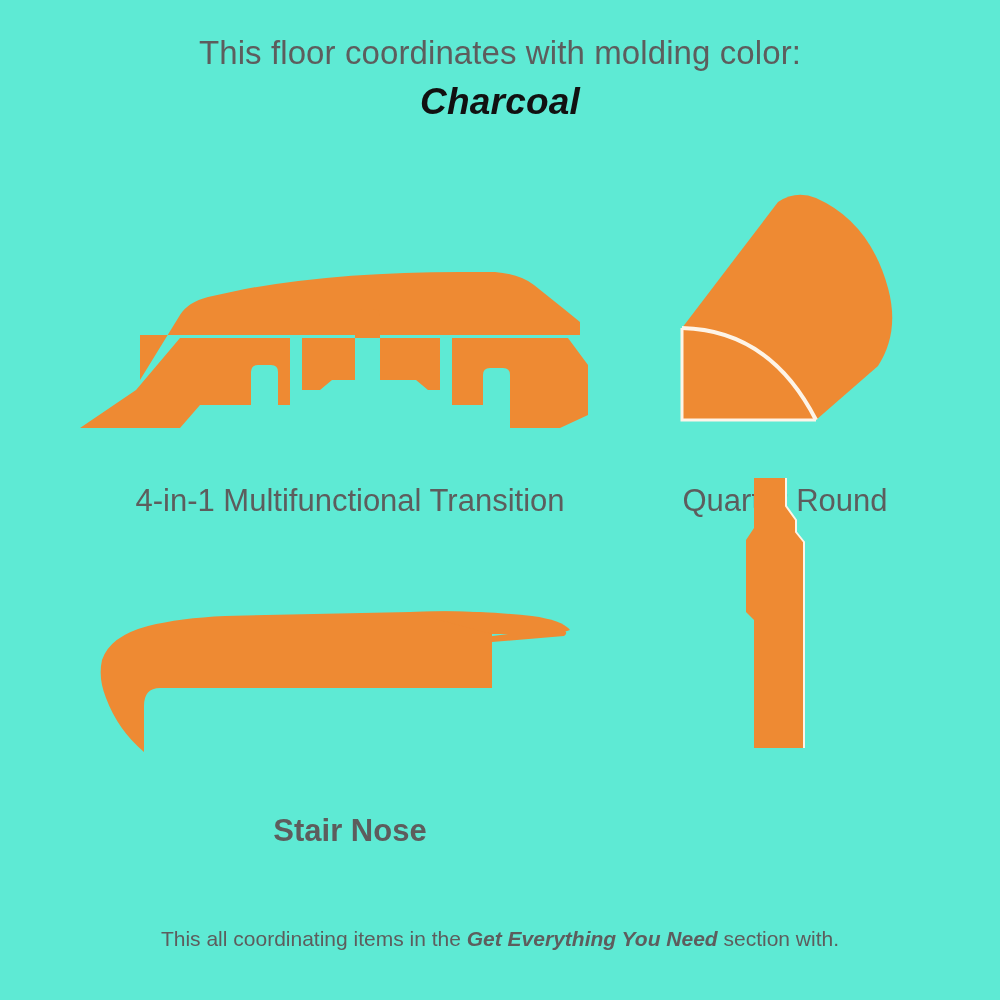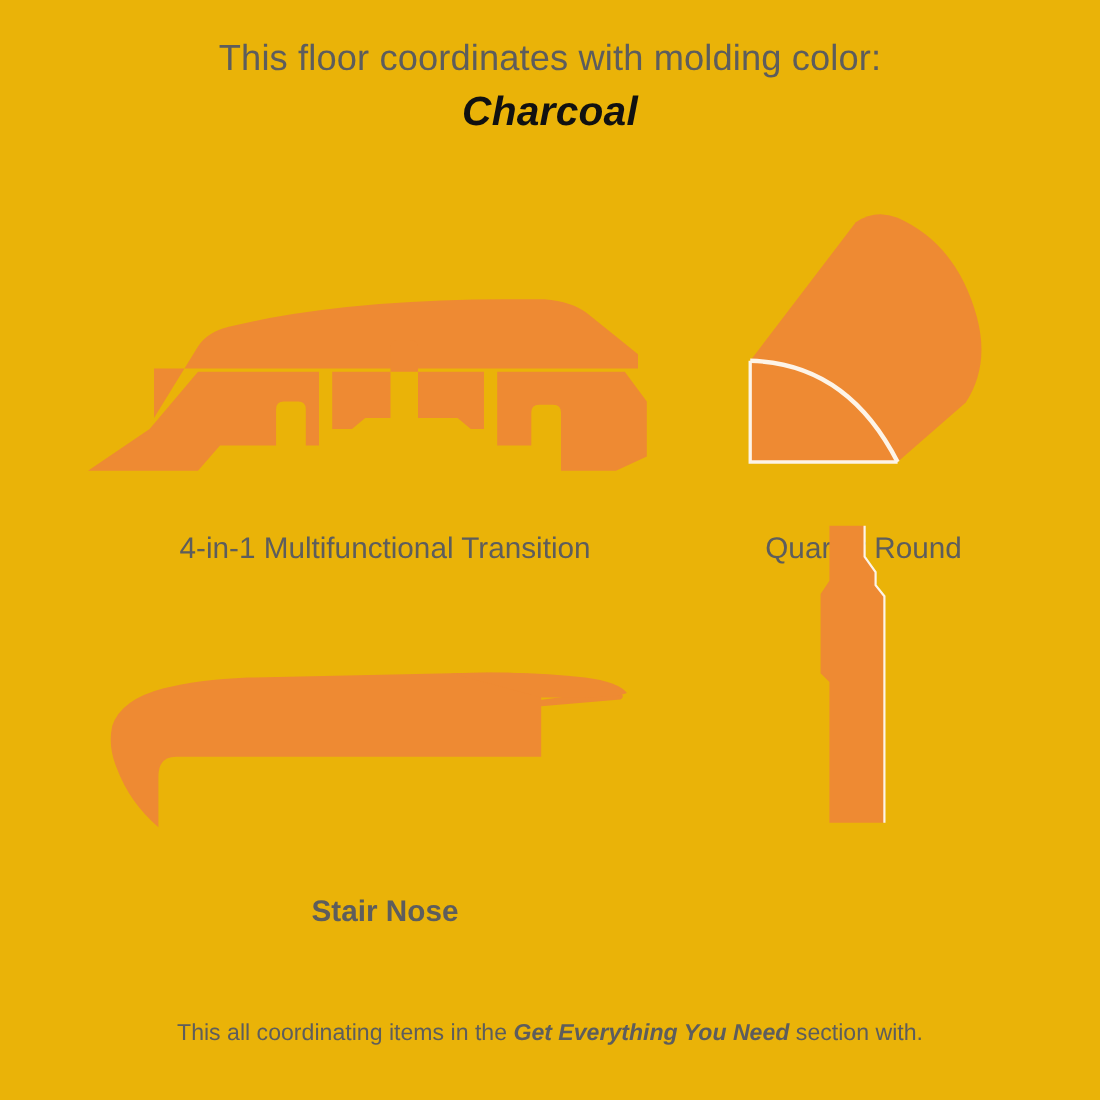--- a/index.html
+++ b/index.html
@@ -9,21 +9,21 @@
     background: #ffffff;
   }
   body {
     font-family: "Liberation Sans", sans-serif;
     -webkit-font-smoothing: antialiased;
   }
   #card {
     position: relative;
     width: 1000px;
     height: 1000px;
-    background: #eab308;
+    background: #5eead4;
     overflow: hidden;
   }
 
   
   .header {
     position: absolute;
     top: 34px;
     left: 0;
     width: 1000px;
     text-align: center;
@@ -63,21 +63,21 @@
     width: 100%;
     display: block;
   }
   .cell-art svg {
     display: block;
     width: 100%;
     height: 100%;
     overflow: visible;
   }
   .cell-label {
-    font-size: 27px;
+    font-size: 31px;
     color: #5d5d5d;
     text-align: center;
     white-space: nowrap;
     font-weight: 400;
     line-height: 1.2;
   }
 
   
   #cell-transition {
     left: 40px;  top: 40px;  width: 620px;

